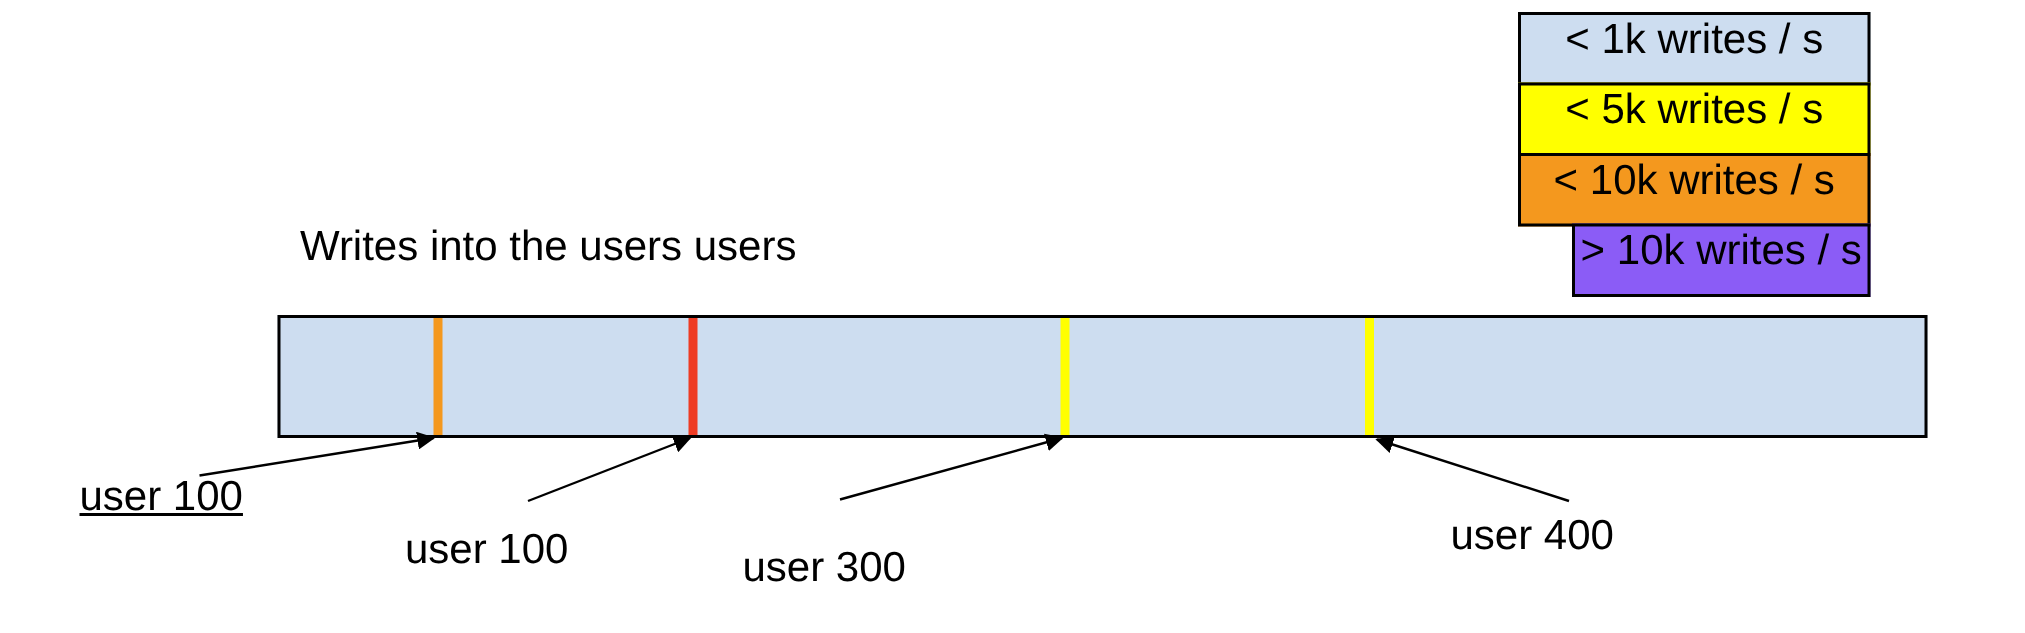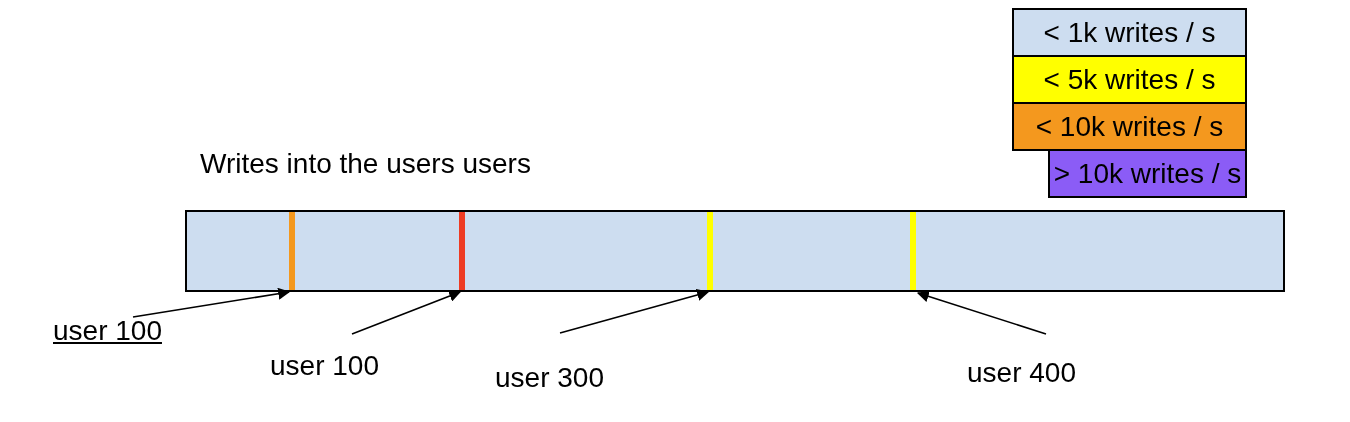--- a/index.html
+++ b/index.html
@@ -26,21 +26,20 @@
     position: absolute;
     left: 1012px; top: 8px;
     width: 235px;
   }
   .legend-row {
     box-sizing: border-box;
     height: 49px;
     border: 2px solid #000;
     margin-top: -2px;
     display: flex;
-    align-items: center;
     justify-content: center;
     font-size: 28px;
     color: #000;
     white-space: nowrap;
   }
   .legend-row:first-child { margin-top: 0; }
   .table-bar {
     position: absolute;
     left: 185px; top: 210px;
     width: 1100px; height: 82px;
@@ -105,15 +104,15 @@
     </defs>
     <line x1="133" y1="317" x2="289" y2="292" stroke="#000" stroke-width="1.6" marker-end="url(#ah)"></line>
     <line x1="352" y1="334" x2="460" y2="292" stroke="#000" stroke-width="1.6" marker-end="url(#ah)"></line>
     <line x1="560" y1="333" x2="708" y2="292" stroke="#000" stroke-width="1.6" marker-end="url(#ah)"></line>
     <line x1="1046" y1="334" x2="918" y2="293" stroke="#000" stroke-width="1.6" marker-end="url(#ah)"></line>
   </svg>
 
   <div class="user-label" style="left:53px;  top:317px;text-decoration:underline;">user 100</div>
   <div class="user-label" style="left:270px; top:352px;">user 100</div>
   <div class="user-label" style="left:495px; top:364px;">user 300</div>
-  <div class="user-label" style="left:967px; top:359px;">user 400</div>
+  <div class="user-label" style="left:967px; top:343px;">user 400</div>
 
 </div>
 
 </body></html>

